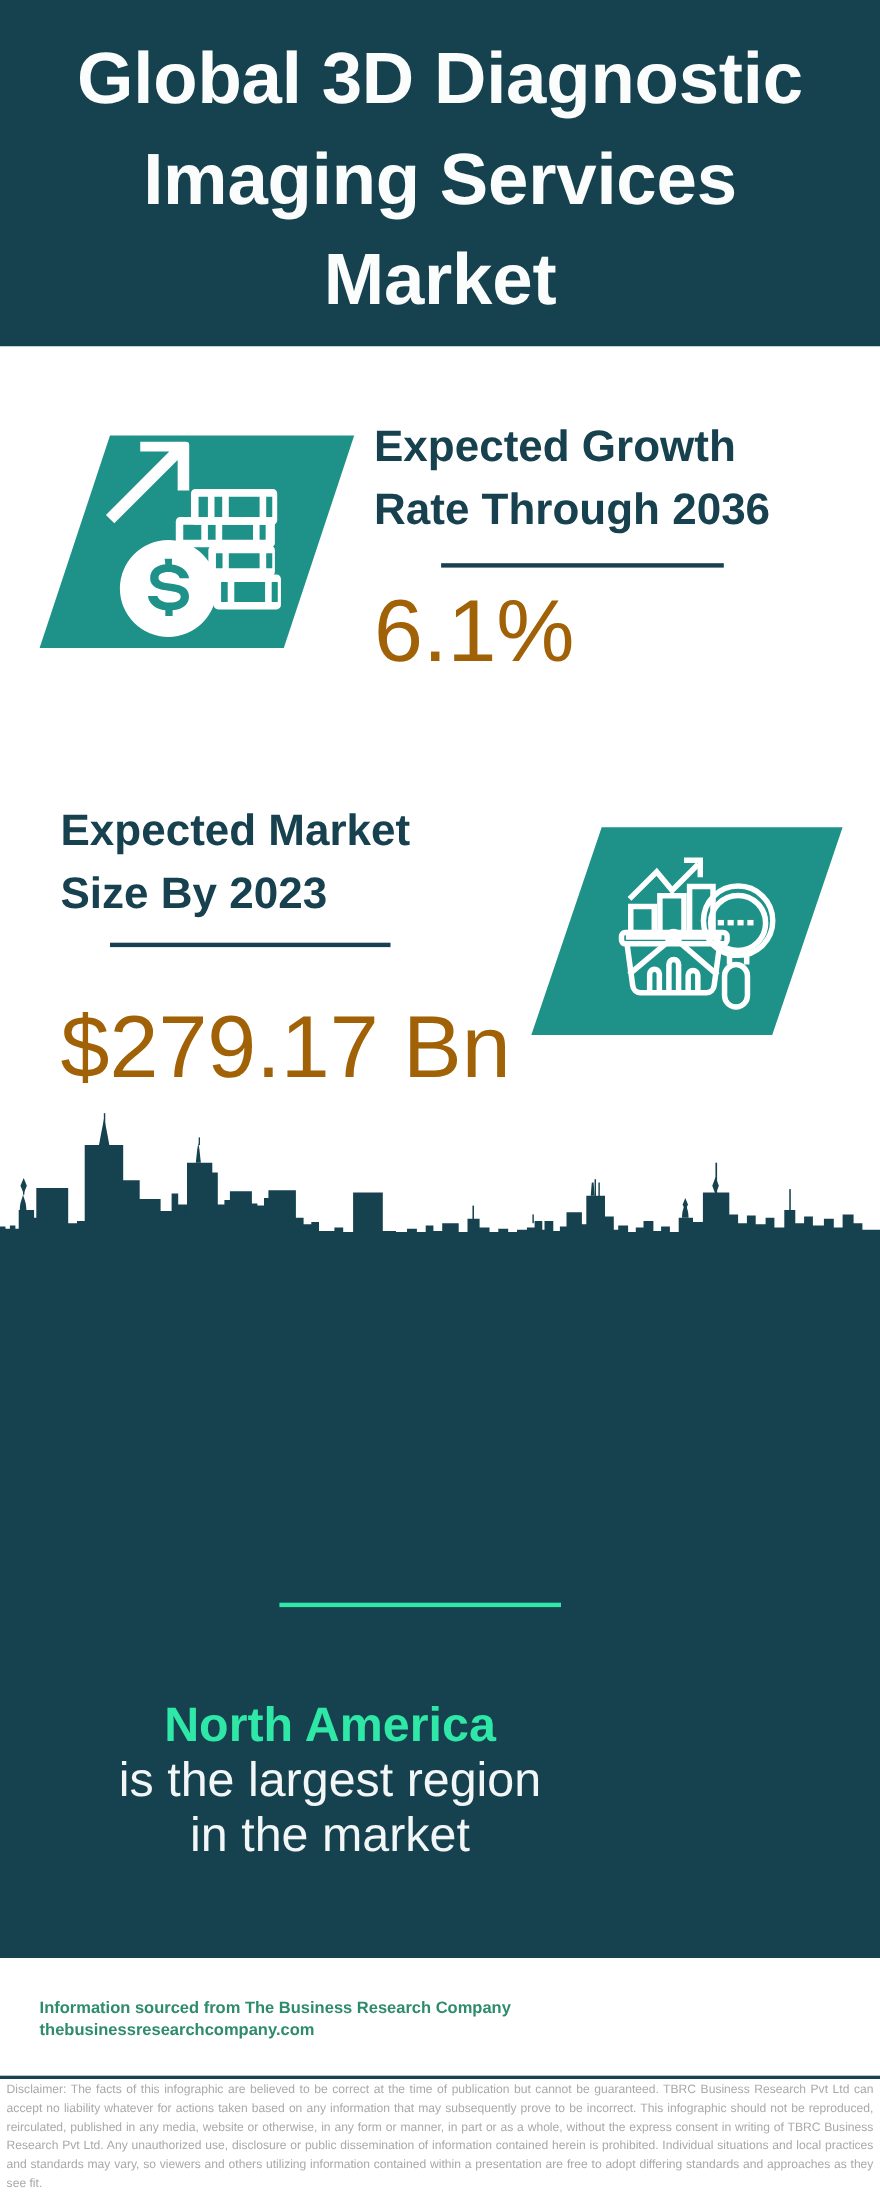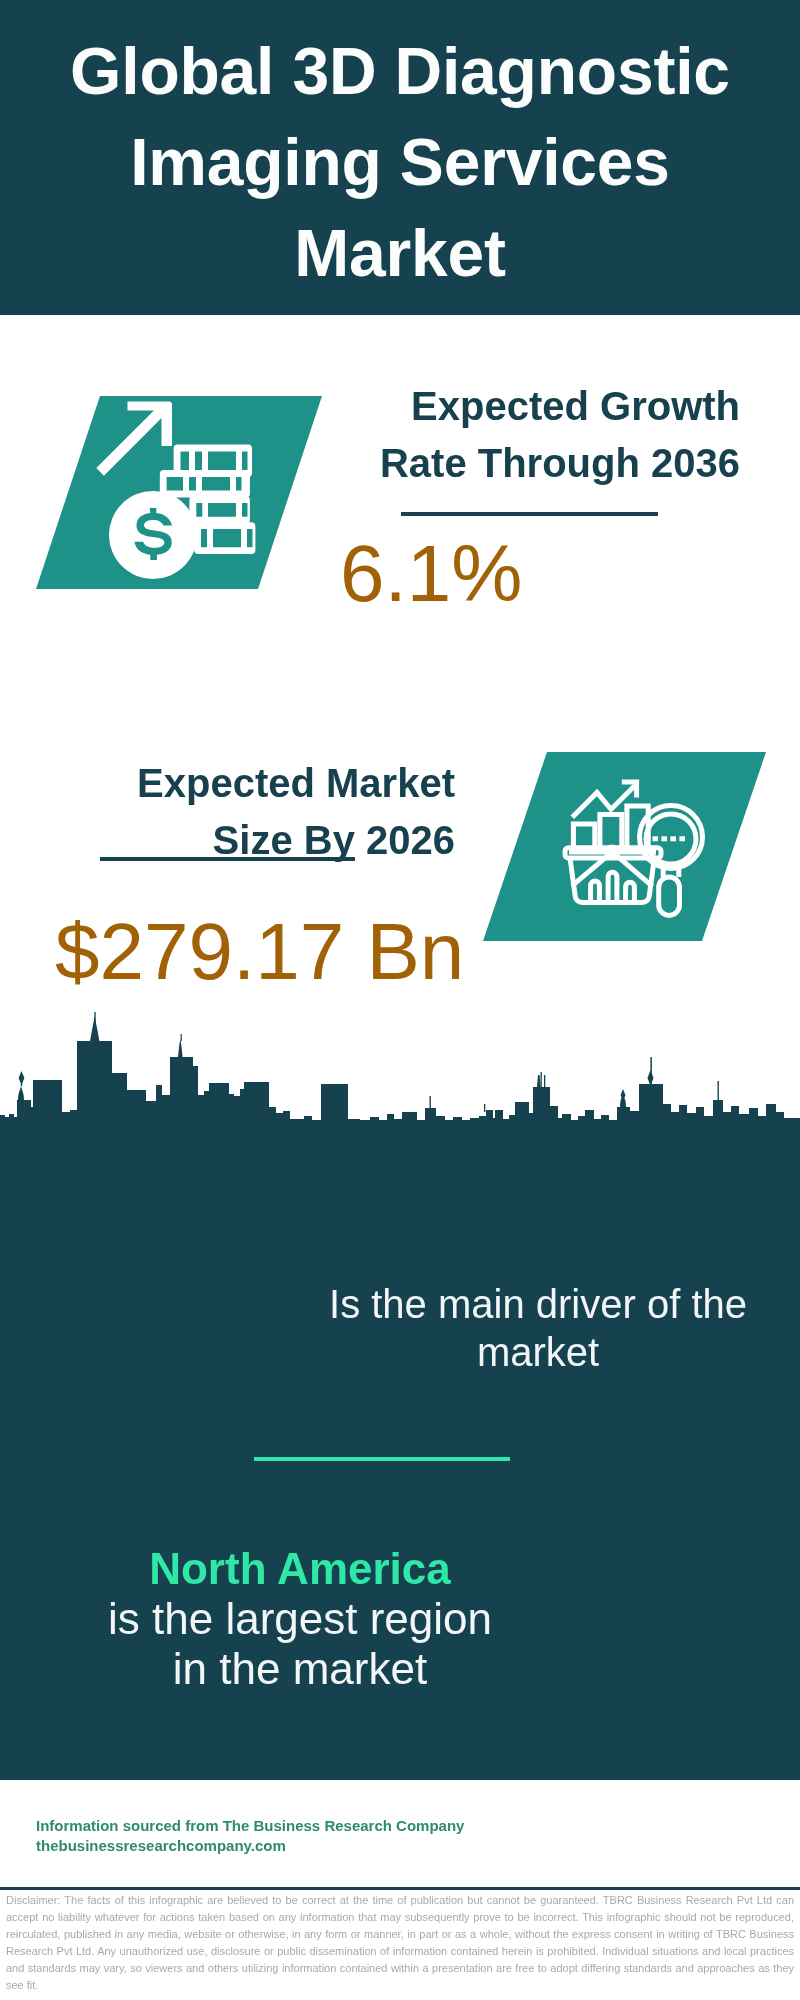--- a/index.html
+++ b/index.html
@@ -10,21 +10,21 @@
   .page{position:relative;width:800px;height:2000px;overflow:hidden;}
 
   
   .header{position:absolute;left:0;top:0;width:800px;height:315px;background:#16424f;padding-left:17px;}
   .header-title{position:absolute;left:0;top:0;width:800px;text-align:center;color:#fbfcfc;
     font-size:66px;font-weight:bold;line-height:91px;letter-spacing:-0.2px;}
 
   
   .white-zone{position:absolute;left:0;top:315px;width:800px;height:807px;background:#ffffff;}
 
-  .stat-head{position:absolute;color:#17414f;font-weight:bold;font-size:40px;line-height:57px;text-align:right;}
+  .stat-head{position:absolute;color:#17414f;font-weight:bold;font-size:40px;line-height:57px;text-align:left;}
   .stat-rule{position:absolute;height:4px;background:#17414f;}
   .stat-big{position:absolute;color:#a16207;font-size:80px;line-height:80px;text-align:left;white-space:nowrap;}
 
   
   .dark-zone{position:absolute;left:0;top:1120px;width:800px;height:660px;background:#16424f;}
   .skyline{position:absolute;}
 
   .mid-green{position:absolute;color:#2fe7a6;font-weight:bold;font-size:40px;line-height:48px;text-align:center;}
   .mid-white{position:absolute;color:#f2f6f7;font-size:40px;line-height:48px;text-align:center;}
   .green-rule{position:absolute;height:4px;background:#2fe7a6;}
@@ -119,23 +119,23 @@
     <circle cx="142.3" cy="107.9" r="7.5" fill="#ffffff"></circle>
   </svg>
 
   <div class="stat-head" style="left:340px;top:378px;width:400px">
     <div>Expected Growth</div>
     <div>Rate Through 2036</div>
   </div>
   <div class="stat-rule" style="left:401px;top:512px;width:257px"></div>
   <div class="stat-big" style="left:340px;top:534px;width:400px">6.1%</div>
 
-  <div class="stat-head" style="left:55px;top:755px;width:400px">
+  <div class="stat-head" style="left:55px;top:727px;width:400px">
     <div>Expected Market</div>
-    <div>Size By 2026</div>
+    <div>Size By 2023</div>
   </div>
   <div class="stat-rule" style="left:100px;top:857px;width:255px"></div>
   <div class="stat-big" style="left:55px;top:912px;width:400px">$279.17 Bn</div>
 
   <svg class="skyline" viewBox="0 0 800 135" preserveAspectRatio="none" style="left:0;top:1000px;width:800px;height:135px">
     <path d="M0,135 L0,115 L5,115 L5,117 L9,117 L9,114 L14,114 L14,117 L17,117 L17,100 L31,100 L31,107 L33,107 L33,80 L62,80 L62,112 L70,112 L70,110 L77,110 L77,41 L112,41 L112,73 L127,73 L127,90 L146,90 L146,101 L156,101 L156,85 L162,85 L162,95 L170,95 L170,57 L193,57 L193,66 L198,66 L198,95 L204,95 L204,91 L209,91 L209,83 L229,83 L229,94 L234,94 L234,96 L240,96 L240,89 L244,89 L244,82 L269,82 L269,107 L276,107 L276,113 L283,113 L283,111 L290,111 L290,119 L304,119 L304,116 L312,116 L312,120 L321,120 L321,84 L348,84 L348,119 L360,119 L360,122 L370,122 L370,117 L379,117 L379,121 L387,121 L387,114 L394,114 L394,119 L402,119 L402,112 L417,112 L417,120 L425,120 L425,108 L436,108 L436,116 L445,116 L445,121 L453,121 L453,117 L462,117 L462,122 L470,122 L470,118 L479,118 L479,116 L486,116 L486,110 L493,110 L493,118 L495,118 L495,110 L503,110 L503,119 L509,119 L509,115 L515,115 L515,102 L529,102 L529,113 L534,113 L533,113 L533,87 L550,87 L550,106 L558,106 L558,118 L562,118 L562,114 L571,114 L571,120 L578,120 L578,116 L585,116 L585,110 L594,110 L594,119 L601,119 L601,115 L609,115 L609,120 L617,120 L617,107 L630,107 L630,111 L639,111 L639,84 L663,84 L663,104 L671,104 L671,112 L679,112 L679,105 L687,105 L687,113 L696,113 L696,107 L704,107 L704,116 L713,116 L713,100 L723,100 L723,112 L731,112 L731,106 L739,106 L739,114 L749,114 L749,108 L758,108 L758,116 L766,116 L766,104 L776,104 L776,112 L784,112 L784,118 L800,118 L800,135 Z" fill="#16424f"></path>
     <g fill="#16424f">
       <path d="M90,41 l2,-11 l1.8,-9 l0.9,-5 l0.9,5 l1.8,9 l2,11 z"></path>
       <rect x="94.4" y="12" width="1.3" height="12"></rect>
       <path d="M178,57 l1.3,-12 l1,-6 l1,6 l1.3,12 z"></path>
@@ -155,24 +155,20 @@
       <rect x="429.5" y="96" width="1.4" height="13"></rect>
       <rect x="168" y="96" width="1.4" height="14"></rect>
       <rect x="484" y="104" width="1.3" height="8"></rect>
     </g>
   </svg>
 
   <div class="dark-zone"></div>
 
   <div class="mid-green" style="left:288px;top:1184px;width:500px">
   </div>
-  <div class="mid-white" style="left:288px;top:1280px;width:500px">
-    <div>Is the main driver of the</div>
-    <div>market</div>
-  </div>
 
   <div class="green-rule" style="left:254px;top:1457px;width:256px"></div>
 
   <div class="mid-green" style="left:50px;top:1544px;width:500px;font-size:44px;line-height:50px">North America</div>
   <div class="mid-white" style="left:50px;top:1594px;width:500px;font-size:44px;line-height:50px">
     <div>is the largest region</div>
     <div>in the market</div>
   </div>
 
   <div class="footer"></div>

